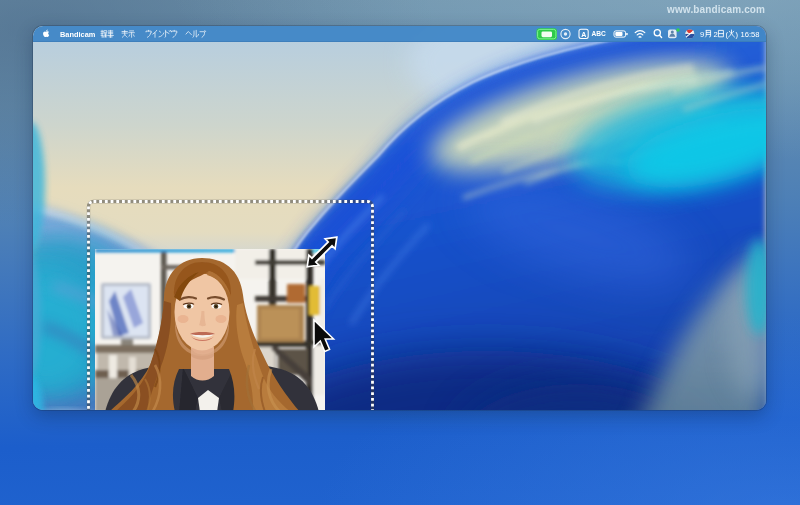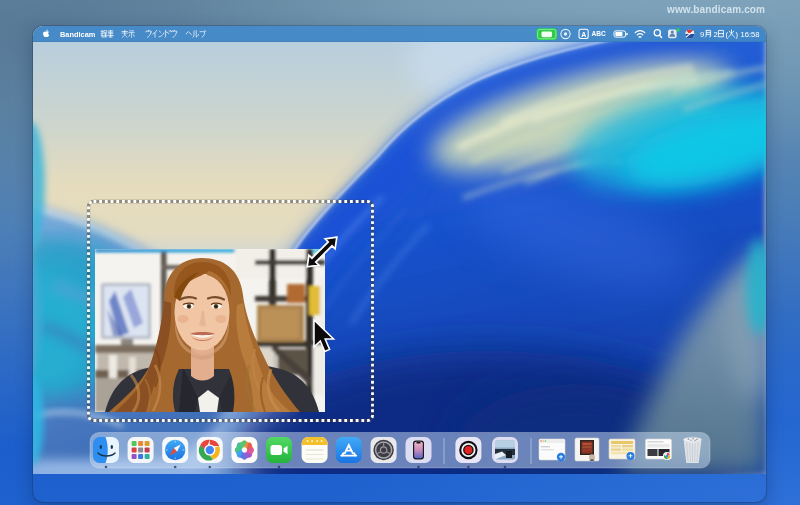--- a/index.html
+++ b/index.html
@@ -4,21 +4,21 @@
 <style>
   html,body{margin:0;padding:0;}
   body{width:800px;height:505px;overflow:hidden;font-family:"Liberation Sans",sans-serif;position:relative;
     background:
       radial-gradient(900px 320px at 88% -6%, rgba(150,185,205,.50), rgba(150,185,205,0) 60%),
       radial-gradient(620px 300px at 4% 6%, rgba(70,100,132,.55), rgba(70,100,132,0) 65%),
       radial-gradient(760px 340px at 98% 104%, rgba(60,125,225,.55), rgba(60,125,225,0) 62%),
       linear-gradient(178deg, #6f93ab 0%, #658eae 20%, #4e80b6 42%, #306cc4 66%, #1c5ecb 84%, #2063cf 100%);
   }
   .url{position:absolute;left:667px;top:4px;color:rgba(238,248,253,.75);font-weight:bold;font-size:10px;letter-spacing:.15px;}
-  .screen{position:absolute;left:33px;top:26px;width:733px;height:476px;border-radius:10px;overflow:hidden;
+  .screen{position:absolute;left:33px;top:26px;width:733px;height:384px;border-radius:10px;overflow:hidden;
     box-shadow:0 0 0 1px rgba(25,45,75,.28), 0 6px 18px rgba(8,25,60,.30);}
 </style>
 </head>
 <body>
 <div class="url">www.bandicam.com</div>
 <div class="screen">
 <svg width="733" height="448" viewBox="0 0 733 448">
   <defs>
     <linearGradient id="sky" x1="0" y1="0" x2="0" y2="1">
       <stop offset="0" stop-color="#b4cde1"></stop>

